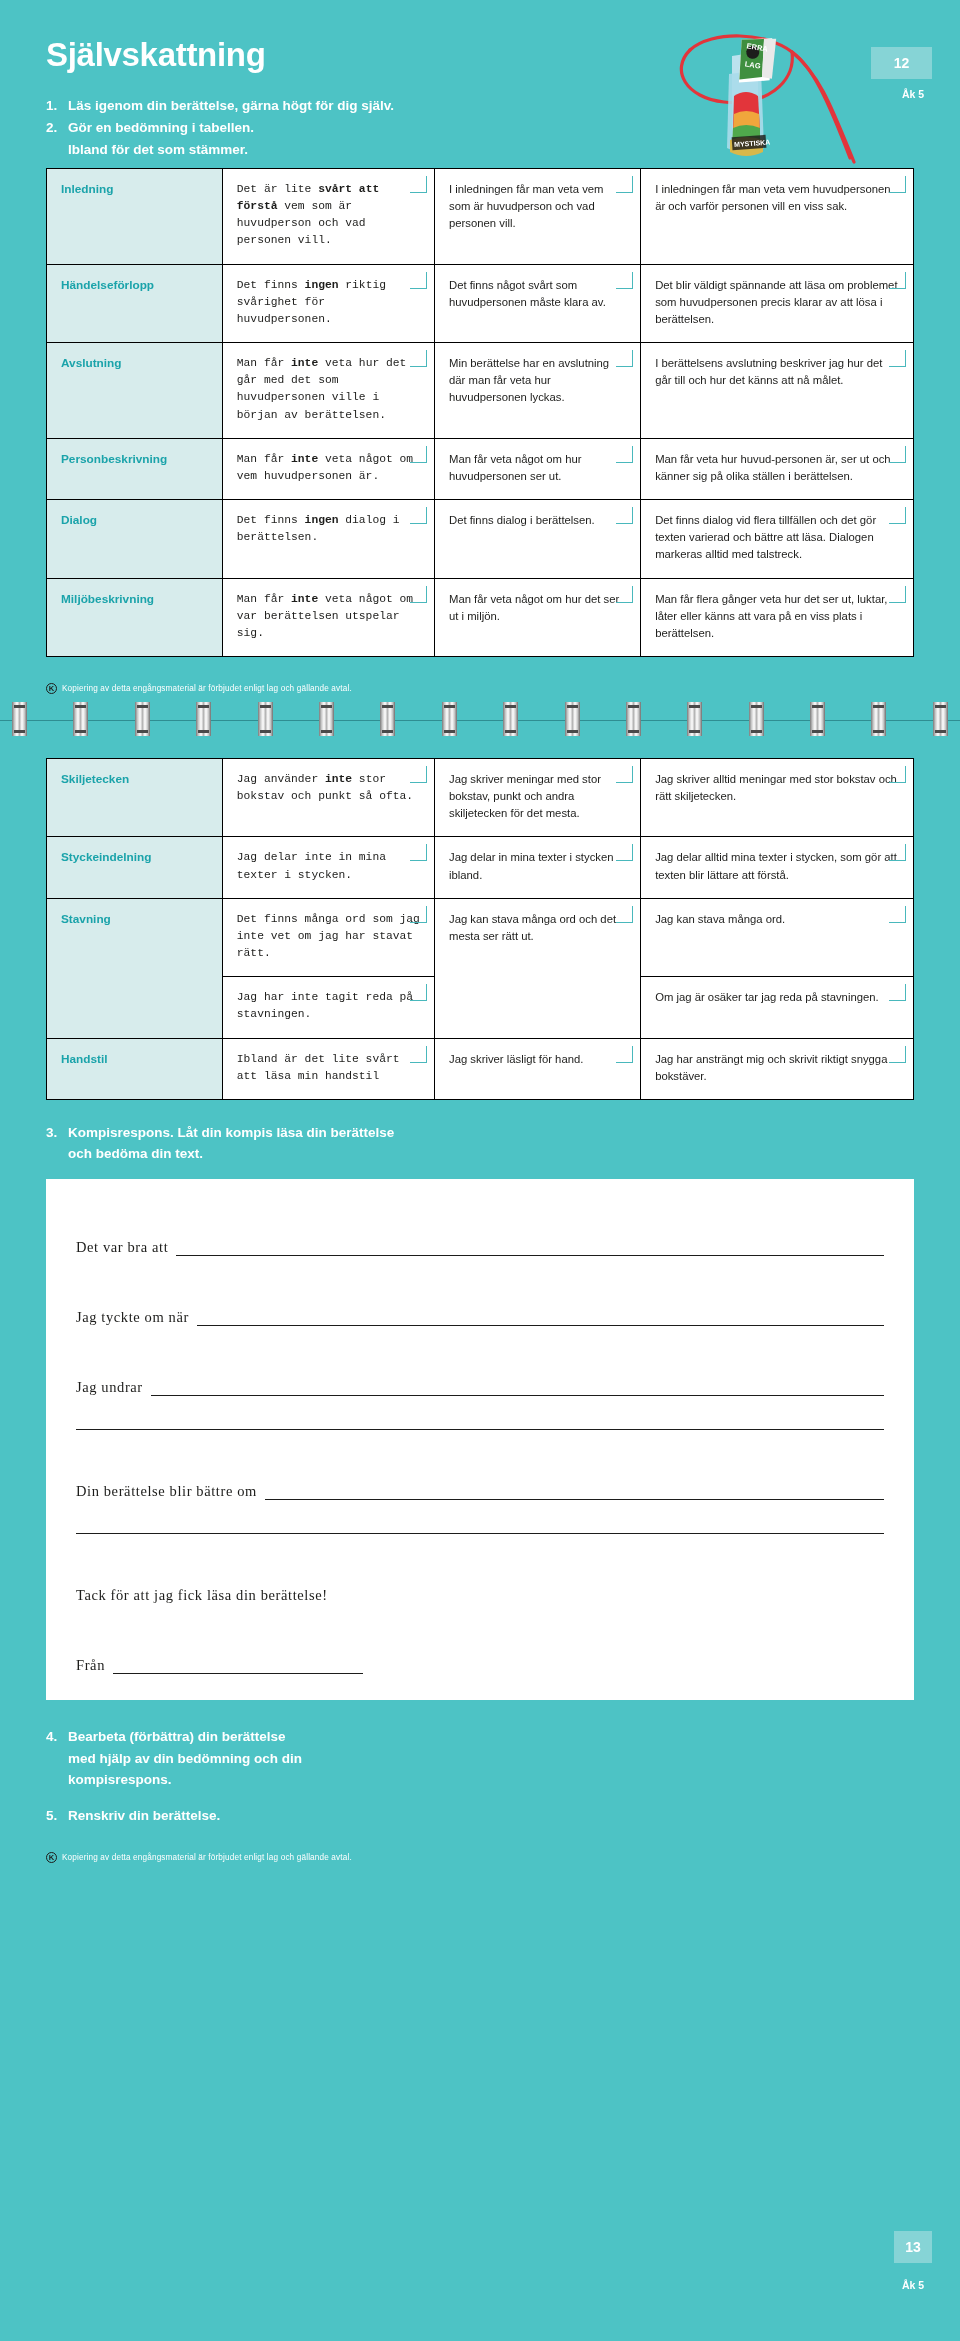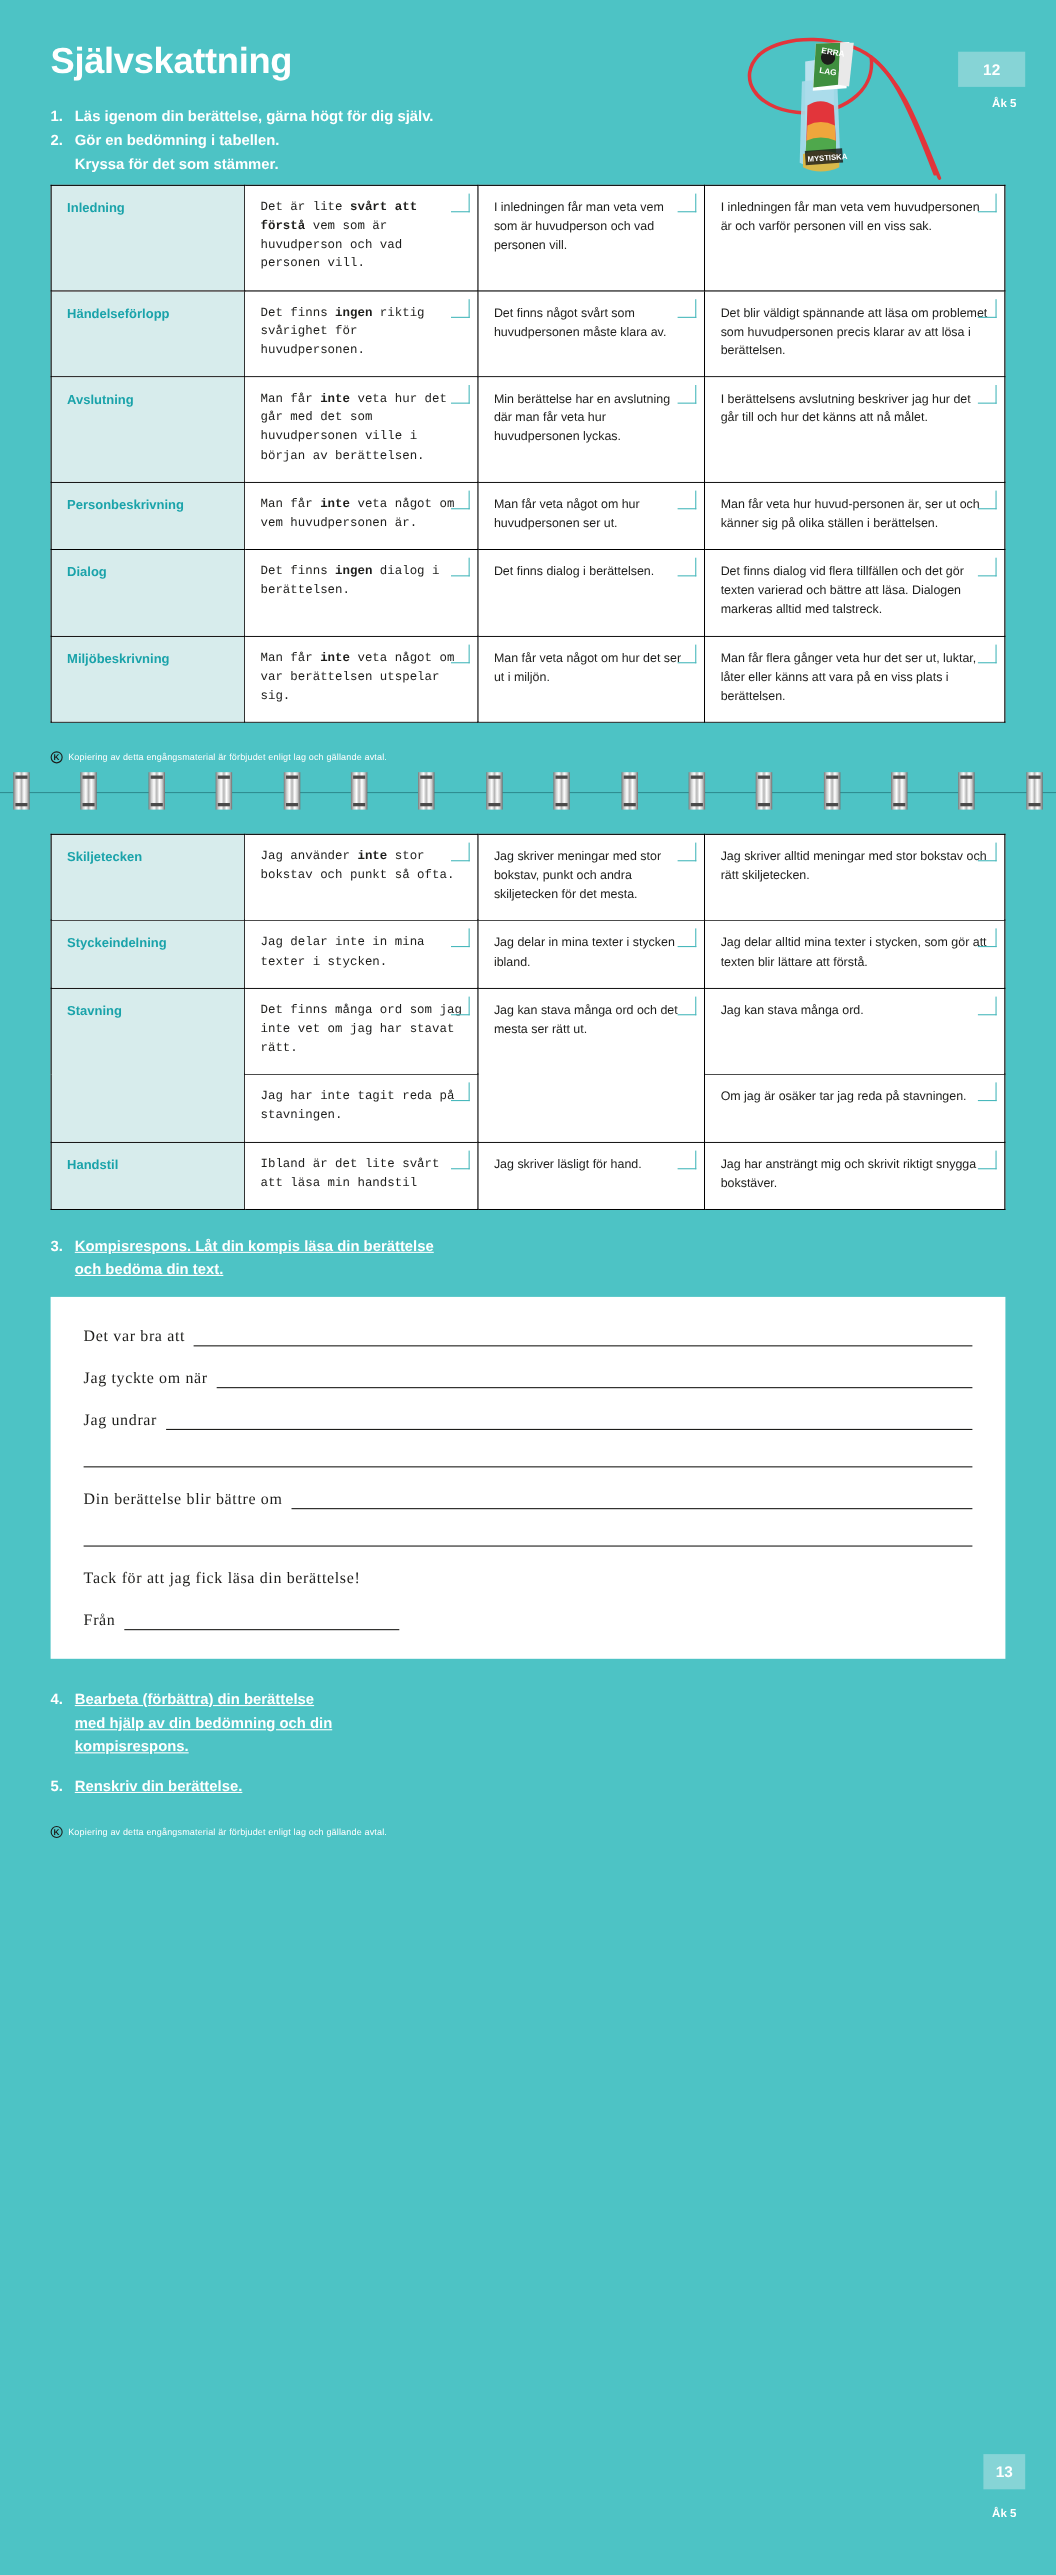--- a/index.html
+++ b/index.html
@@ -230,39 +230,39 @@
   
   .numbered-block {
     margin: 22px 46px 0 46px;
     color: #ffffff;
     font-size: 13.5px;
     font-weight: bold;
     line-height: 1.6;
     display: flex;
   }
   .numbered-block .num { width: 22px; flex: 0 0 22px; }
-  .numbered-block .txt { flex: 1; text-decoration: underline; }
+  .numbered-block .txt { flex: 1; }
 
   
   .response-card {
     margin: 14px 46px 0 46px;
     background: #ffffff;
     padding: 28px 30px 26px 30px;
     width: 868px;
   }
   .form-line {
     display: flex;
     align-items: flex-end;
     font-family: "Liberation Serif", serif;
     font-size: 14.5px;
     color: #1d1d1b;
     margin-bottom: 21px;
     letter-spacing: 0.6px;
   }
-  .form-line .label { white-space: nowrap; padding-right: 8px; }
+  .form-line .label { white-space: nowrap; padding-right: 8px; margin-top: 32px; }
   .form-line .rule {
     flex: 1;
     border-bottom: 1px solid #1d1d1b;
     height: 13px;
   }
   .form-line .rule.short { flex: 0 0 250px; }
   .rule-only {
     border-bottom: 1px solid #1d1d1b;
     height: 13px;
     margin-bottom: 21px;
@@ -280,21 +280,21 @@
   <ul class="instructions">
     <li>
       <span class="num">1.</span>
       <span class="txt">Läs igenom din berättelse, gärna högt för dig själv.</span>
     </li>
     <li>
       <span class="num">2.</span>
       <span class="txt">Gör en bedömning i tabellen.</span>
     </li>
   </ul>
-  <div class="instr-sub">Kryssa för det som stämmer.</div>
+  <div class="instr-sub">Ibland för det som stämmer.</div>
 
   <svg class="illustration" viewBox="0 0 190 140">
     <path d="M18 20 C 40 0, 95 2, 120 22 C 148 45, 160 78, 182 132" fill="none" stroke="#e2353b" stroke-width="3.2" stroke-linecap="round"></path>
     <path d="M18 20 C -2 40, 14 68, 52 72 C 92 76, 124 54, 120 22" fill="none" stroke="#e2353b" stroke-width="3.2" stroke-linecap="round"></path>
     <path d="M60 26 L86 22 L86 118 Q73 126 60 118 Z" fill="#bfe3ef" opacity="0.96"></path>
     <path d="M57 44 L89 40 L92 118 Q74 128 55 118 Z" fill="#aadcea" opacity="0.9"></path>
     <path d="M62 66 Q74 58 86 66 L88 100 Q74 108 61 100 Z" fill="#e2353b"></path>
     <path d="M62 84 Q74 78 87 84 L88 104 Q74 112 61 104 Z" fill="#f0a63c"></path>
     <path d="M61 98 Q74 92 88 98 L88 116 Q74 124 60 116 Z" fill="#4fa84c"></path>
     <path d="M58 110 Q74 104 91 110 L91 122 Q74 130 58 122 Z" fill="#d8b84a"></path>

